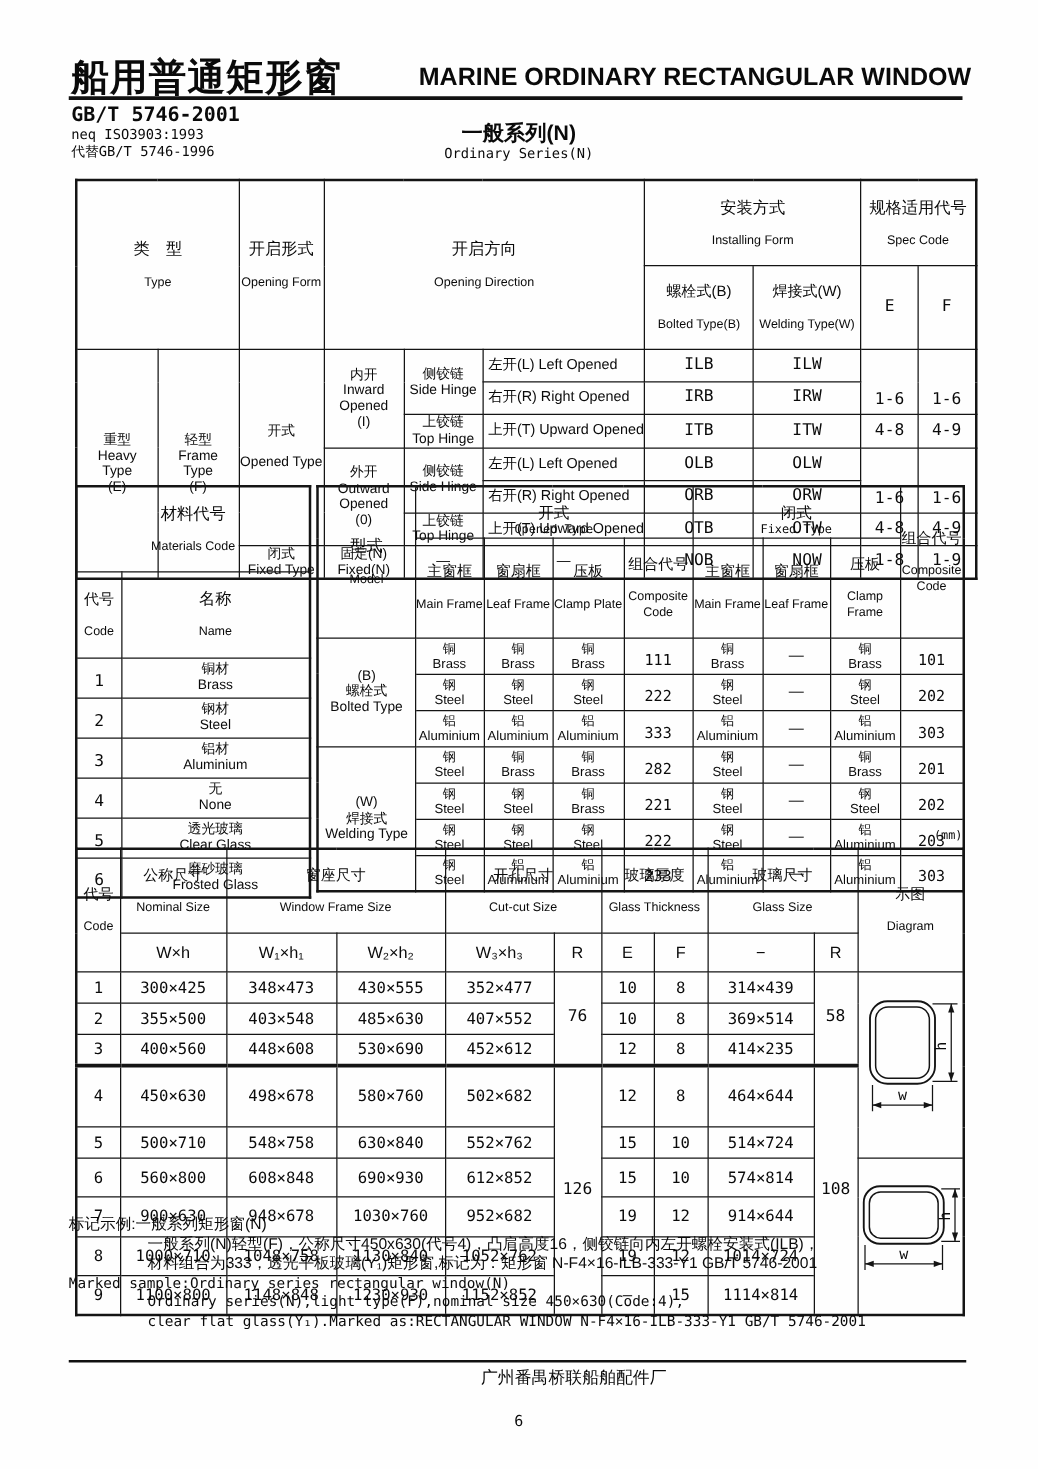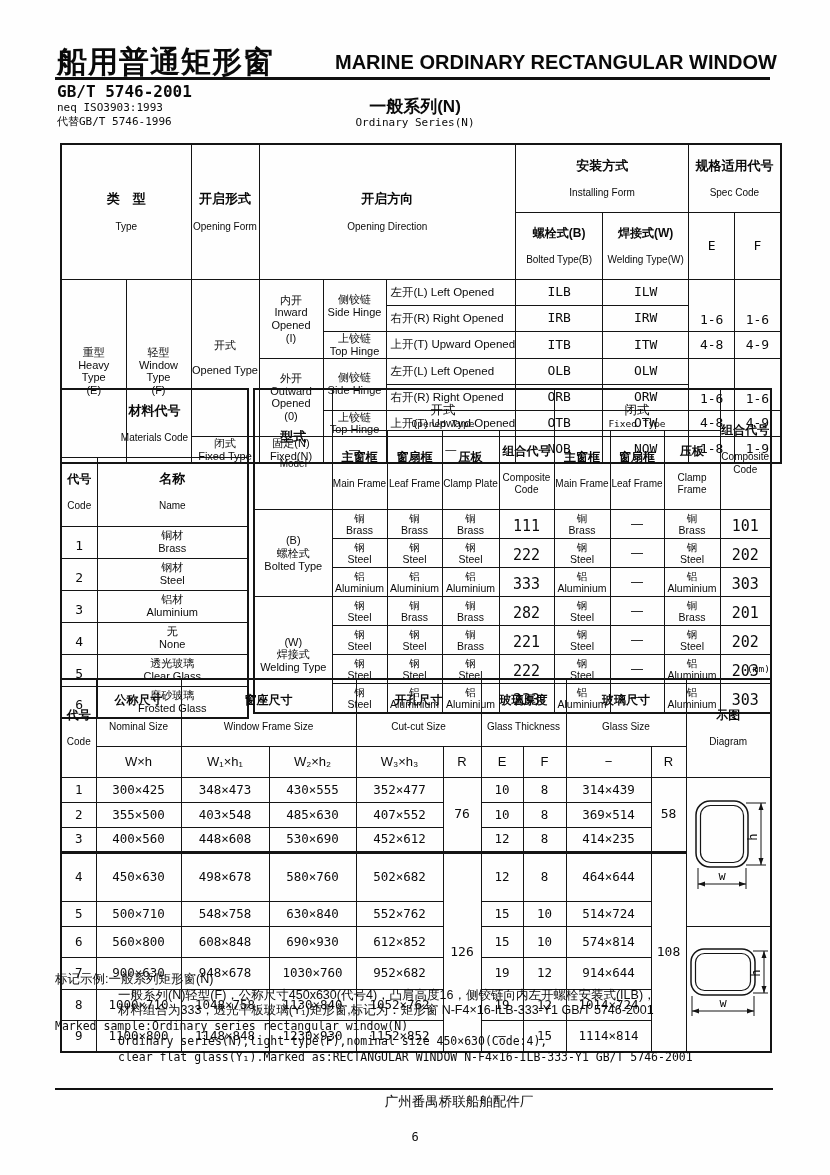--- a/index.html
+++ b/index.html
@@ -21,37 +21,37 @@
   .series-zh { left:300px; top:95px; width:230px; text-align:center; font-size:17px; font-weight:bold; }
   .series-en { left:300px; top:116px; width:230px; text-align:center; font-size:11px; font-family:"DejaVu Sans Mono",monospace; }
 
   
   table { border-collapse:collapse; table-layout:fixed; }
   td {
     border:1.5px solid #141414; padding:0; text-align:center; vertical-align:middle;
     white-space:pre-line; line-height:1.15; font-size:11px; overflow:hidden;
   }
   .tbl { border:2px solid #141414; }
-  .zh { display:block; font-size:13px; line-height:1.3;font-weight:bold; }
+  .zh { display:block; font-size:13px; line-height:1.3; }
   .en { display:block; font-size:10px; line-height:1.25; font-family:Liberation Sans, sans-serif; }
   .zh-in { font-size:12.5px; }
   .en-in { font-size:9.5px; font-family:"DejaVu Sans Mono",monospace; }
 
   .t1 { left:60px; top:143px; }
   .t1 .code { font-size:13px; font-family:"DejaVu Sans Mono",monospace; }
   .t1 .dir  { text-align:left; padding-left:4px; font-size:11.5px; white-space:nowrap; }
   .t1 .spec { font-size:13px; font-family:"DejaVu Sans Mono",monospace; }
   .vb { vertical-align:bottom; padding-bottom:3px; }
 
   .t2l { left:60px;  top:388px; }
   .t2l .num { font-size:13px; vertical-align:bottom; padding-bottom:4px; font-family:"DejaVu Sans Mono",monospace; }
   .t2l .mat { font-size:11px; }
   .t2r { left:253px; top:388px; }
   .t2r .mat { font-size:10.5px; }
-  .t2r .num { font-size:15px; font-family:"DejaVu Sans Mono",monospace; vertical-align:bottom; padding-bottom:3px; }
+  .t2r .num { font-size:12px; font-family:"DejaVu Sans Mono",monospace; vertical-align:bottom; padding-bottom:3px; }
   .t2r .dash { font-size:12px; }
   .mm-note { left:700px; top:663px; width:70px; text-align:right; font-size:9.5px; font-family:"DejaVu Sans Mono",monospace; }
 
   .t3 { left:60px; top:678px; }
   .t3 .sub { font-size:13px; }
   .t3 .val { font-size:12.5px; font-family:"DejaVu Sans Mono",monospace; white-space:nowrap; }
   .t3 .rval { font-size:13px; font-family:"DejaVu Sans Mono",monospace; }
   .thick-top { border-top:3px solid #141414; }
   .diag-cell { vertical-align:middle; }
 
@@ -132,21 +132,21 @@
       </td>
       <td class="spec">E</td>
       <td class="spec">F</td>
     </tr>
     <tr style="height:26px">
       <td rowspan="7">重型
 Heavy
 Type
 (E)</td>
       <td rowspan="7">轻型
-Window
+Frame
 Type
 (F)</td>
       <td rowspan="6">开式
 
 Opened Type</td>
       <td rowspan="3">内开
 Inward
 Opened
 (I)</td>
       <td rowspan="2">侧铰链

